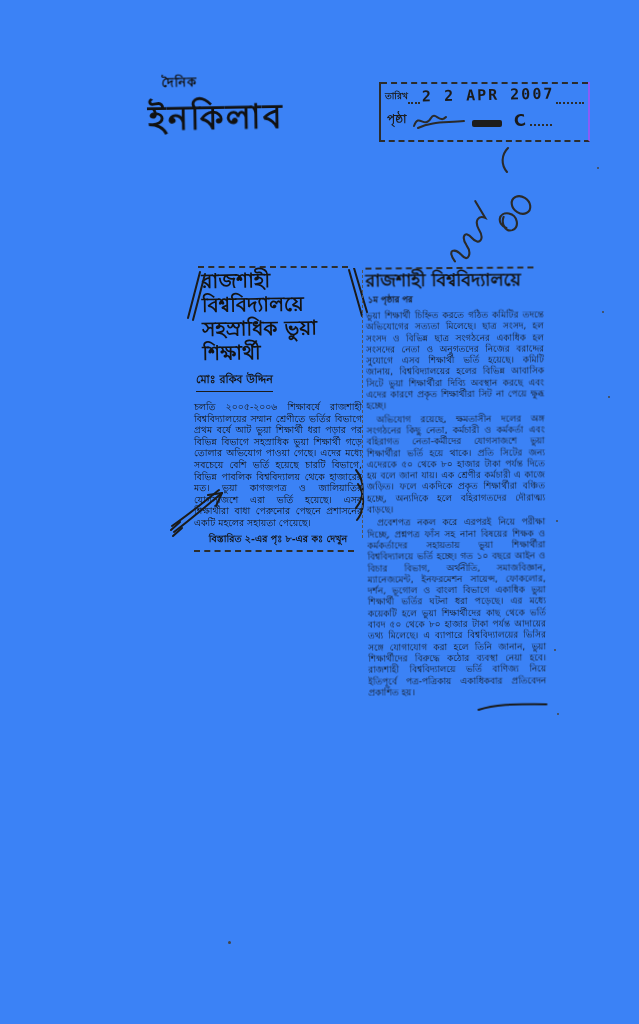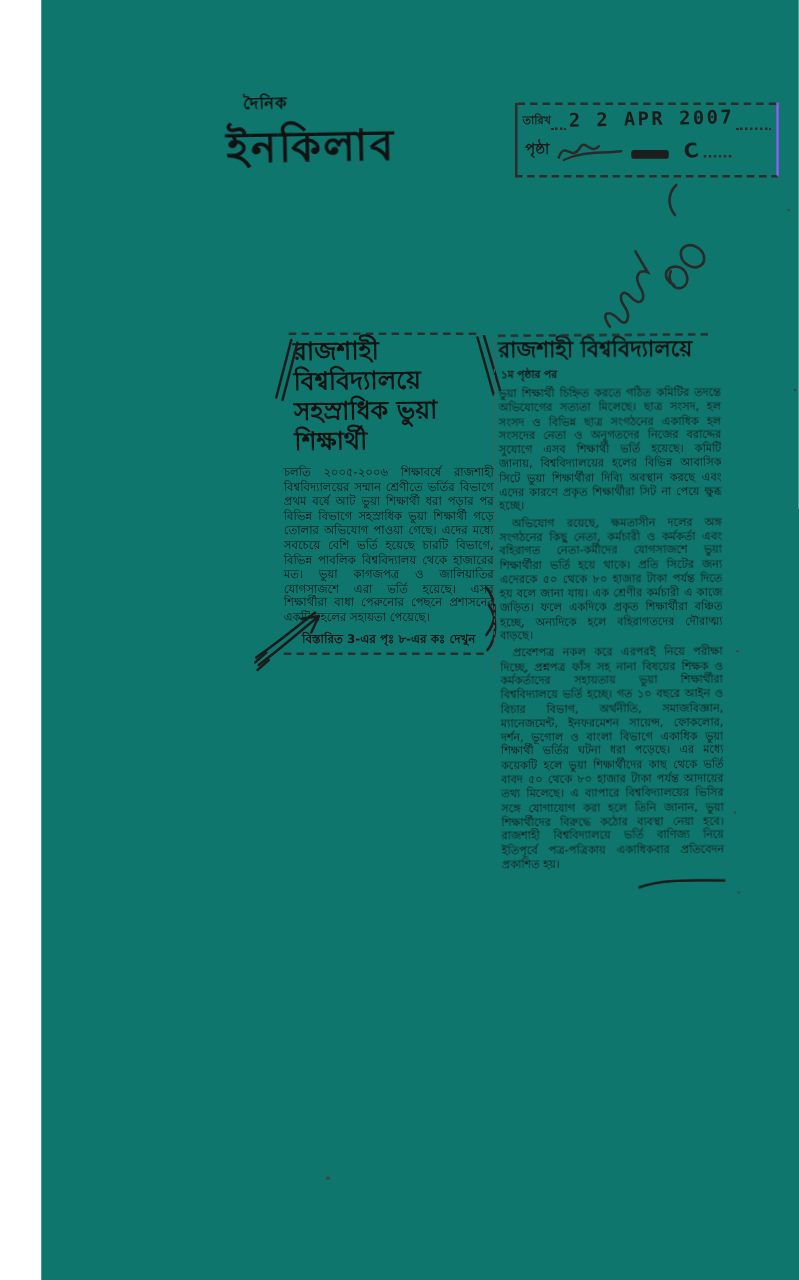--- a/index.html
+++ b/index.html
@@ -1,21 +1,21 @@
 <!DOCTYPE html>
 <html><head>
 <meta charset="utf-8">
 <style>
   html,body{margin:0;padding:0;}
   body{
     width:639px;height:1024px;background:#ffffff;overflow:hidden;
     font-family:"DejaVu Sans","Liberation Sans",sans-serif;color:#1b1b1b;
     position:relative;
   }
-  .page{position:absolute;inset:0;background:#0f766e;margin-left:33px;}
+  .page{position:absolute;inset:0;background:#3b82f6;}
 
   
   .masthead{position:absolute;left:148px;top:72px;transform:rotate(-1deg);filter:blur(.25px) contrast(1.1);}
   .masthead .tagline{font-size:13px;font-weight:bold;margin-left:14px;letter-spacing:1px;}
   .masthead .title{font-size:34px;font-weight:bold;letter-spacing:2px;margin-top:-2px;}
 
   
   .stamp{
     position:absolute;left:379px;top:82px;width:207px;height:58px;
     border-left:2px solid #2c2c2c;border-right:2px solid #8b5cf6;
@@ -103,22 +103,25 @@
       <path d="M86,104 c-3,-11 8,-16 13,-7 c4,8 -4,17 -11,13 c-6,-4 -2,-13 5,-15"></path>
       <path d="M116,92 a8,10 0 1,0 0.2,0.1"></path>
     </g>
   </svg>
 
   <div class="col-left news">
     <div class="headline">
       <div>রাজশাহী বিশ্ববিদ্যালয়ে</div>
       <div>সহস্রাধিক ভুয়া শিক্ষার্থী</div>
     </div>
+    <div>
+      <span class="byline">মোঃ রকিব উদ্দিন</span>
+    </div>
     <div class="body">চলতি ২০০৫-২০০৬ শিক্ষাবর্ষে রাজশাহী বিশ্ববিদ্যালয়ের সম্মান শ্রেণীতে ভর্তির বিভাগে প্রথম বর্ষে আট ভুয়া শিক্ষার্থী ধরা পড়ার পর বিভিন্ন বিভাগে সহস্রাধিক ভুয়া শিক্ষার্থী গড়ে তোলার অভিযোগ পাওয়া গেছে। এদের মধ্যে সবচেয়ে বেশি ভর্তি হয়েছে চারটি বিভাগে, বিভিন্ন পাবলিক বিশ্ববিদ্যালয় থেকে হাজারের মত। ভুয়া কাগজপত্র ও জালিয়াতির যোগসাজশে এরা ভর্তি হয়েছে। এসব শিক্ষার্থীরা বাধা পেরুনোর পেছনে প্রশাসনের একটি মহলের সহায়তা পেয়েছে।</div>
-    <div class="cont">বিস্তারিত 3-এর পৃঃ ৮-এর কঃ দেখুন</div>
+    <div class="cont">বিস্তারিত ২-এর পৃঃ ৮-এর কঃ দেখুন</div>
     <div class="bottomdash"></div>
 
     <svg class="marks" style="left:-10px;top:2px;" width="22" height="52" viewBox="0 0 22 52">
       <path d="M16,2 L4,48"></path>
         <path d="M21,4 L9,50"></path>
     </svg>
 
     <svg class="marks" style="left:152px;top:0px;" width="22" height="54" viewBox="0 0 22 54">
       <path d="M3,2 L16,48"></path>
         <path d="M8,0 L21,44"></path>

